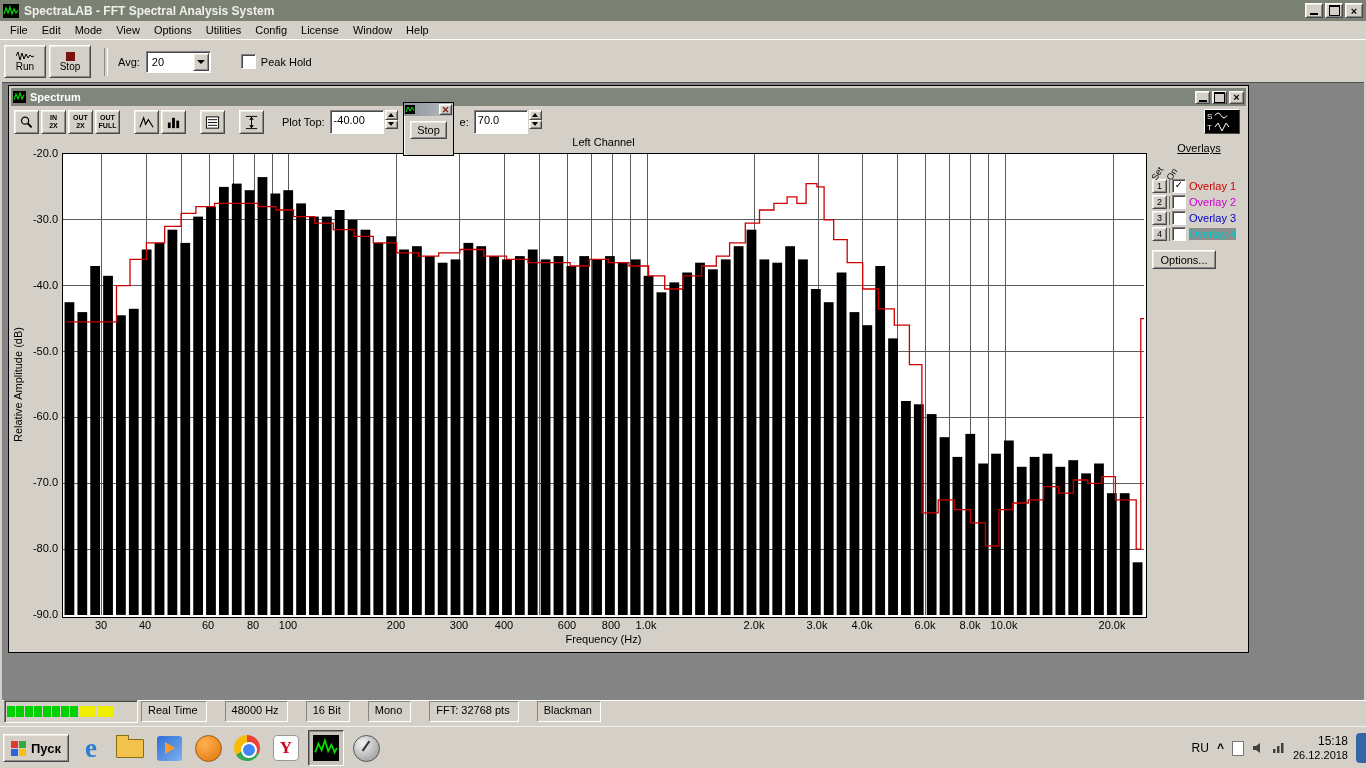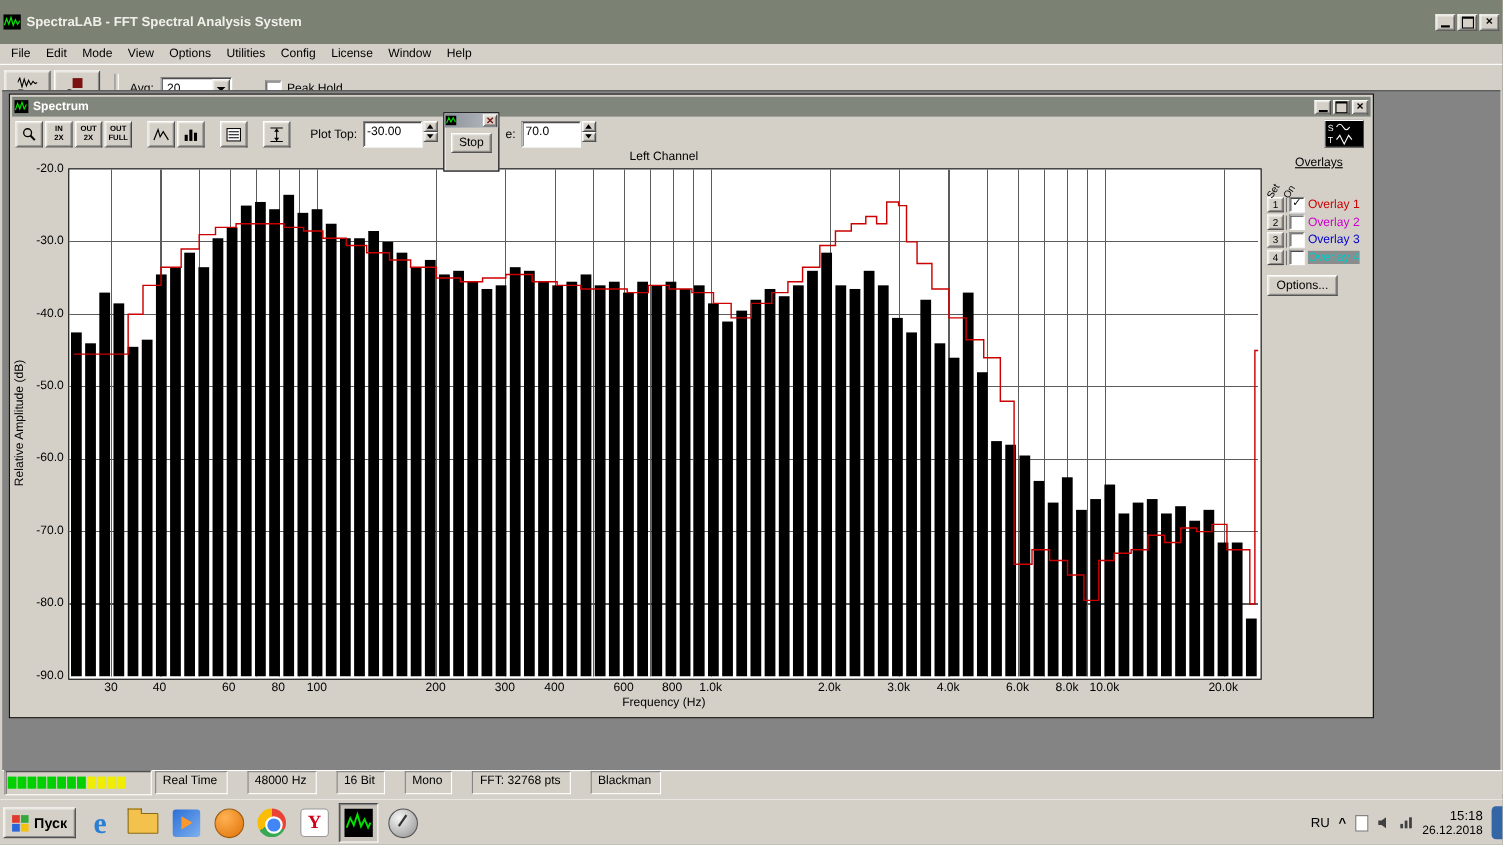--- a/index.html
+++ b/index.html
@@ -8,21 +8,21 @@
   button{font-family:"Liberation Sans",sans-serif;cursor:default;}
   .raised{background:#d4d0c8;border:1px solid;border-color:#ffffff #484848 #484848 #ffffff;
           box-shadow:inset 1px 1px 0 #ece9e2, inset -1px -1px 0 #8a8a8a;}
   .sunken{border:1px solid;border-color:#808080 #ffffff #ffffff #808080;
           box-shadow:inset 1px 1px 0 #484848;}
   .pressed{background:#c8c4bc;border:1px solid;border-color:#484848 #ffffff #ffffff #484848;
           box-shadow:inset 1px 1px 0 #8a8a8a;}
 
   
   #app{position:absolute;left:0;top:0;width:1366px;height:726px;background:#d4d0c8;}
-  #titlebar{height:40px;background:#7b8173;display:flex;align-items:center;padding:0 3px;gap:5px;}
+  #titlebar{height:21px;background:#7b8173;display:flex;align-items:center;padding:0 3px;gap:5px;}
   #titlebar .title-text{color:#f0f0ea;font-weight:bold;font-size:12px;flex:1;}
   .win-btns{display:flex;gap:2px;}
   .win-btn{width:18px;height:15px;display:flex;align-items:center;justify-content:center;padding:0;}
   .glyph-min{width:8px;height:2px;background:#000;margin-top:7px;}
   .glyph-max{width:9px;height:8px;border:1px solid #000;border-top:2px solid #000;}
   .glyph-close{font-size:11px;font-weight:bold;line-height:10px;}
   #menubar{height:18px;display:flex;align-items:center;padding:0 4px;gap:2px;border-bottom:1px solid #fff;}
   .menu-item{font-size:11px;padding:2px 6px;}
   #main-toolbar{height:39px;display:flex;align-items:center;padding:2px 4px;}
   .tool-big{width:42px;height:33px;display:flex;flex-direction:column;align-items:center;justify-content:center;gap:1px;margin-right:3px;}
@@ -268,21 +268,21 @@
                 <line x1="2" y1="1.5" x2="14" y2="1.5" stroke="#000"></line>
                 <line x1="2" y1="14.5" x2="14" y2="14.5" stroke="#000"></line>
                 <line x1="8" y1="2" x2="8" y2="14" stroke="#000"></line>
                 <path d="M5.5 5 L8 2 L10.5 5 Z" fill="#000"></path>
                 <path d="M5.5 11 L8 14 L10.5 11 Z" fill="#000"></path>
               </svg>
             </button>
           </span>
         <span class="lbl" id="plot-top-label">Plot Top:</span>
         <span class="spinner">
-          <span class="spin-box sunken">-30.00</span>
+          <span class="spin-box sunken">-40.00</span>
           <span class="spin-btns">
             <button class="raised">
                 <i class="tri-up-s"></i>
               </button>
             <button class="raised">
                 <i class="tri-down-s"></i>
               </button>
           </span>
         </span>
         <span class="lbl" id="range-frag">e:</span>

